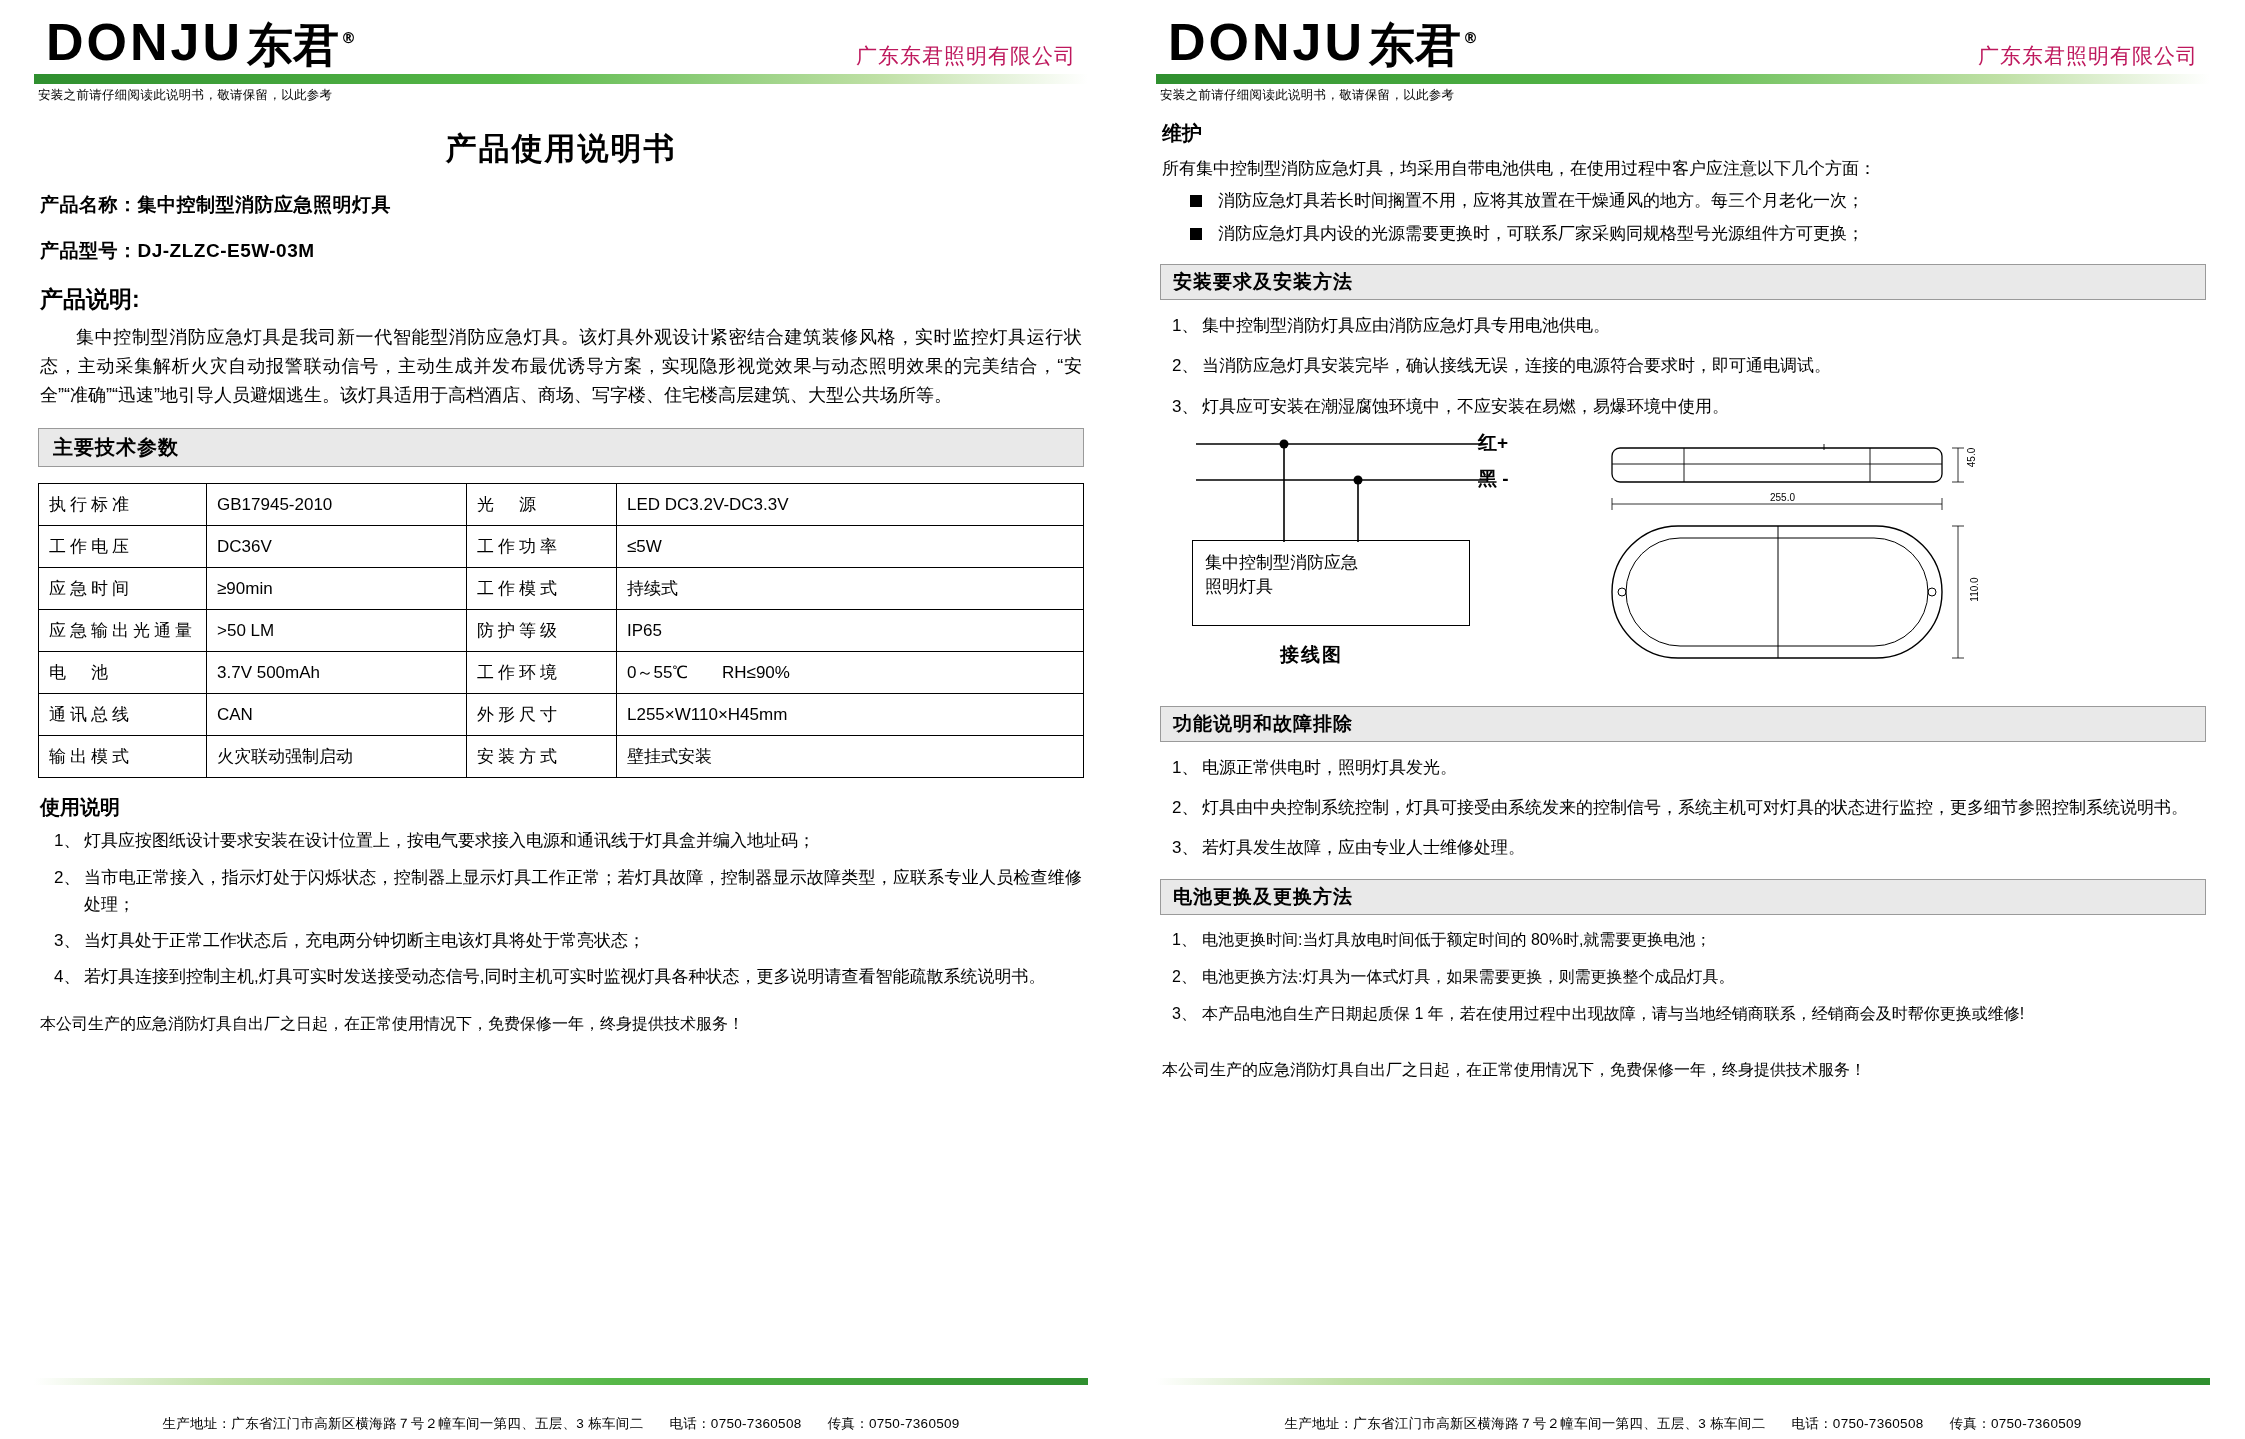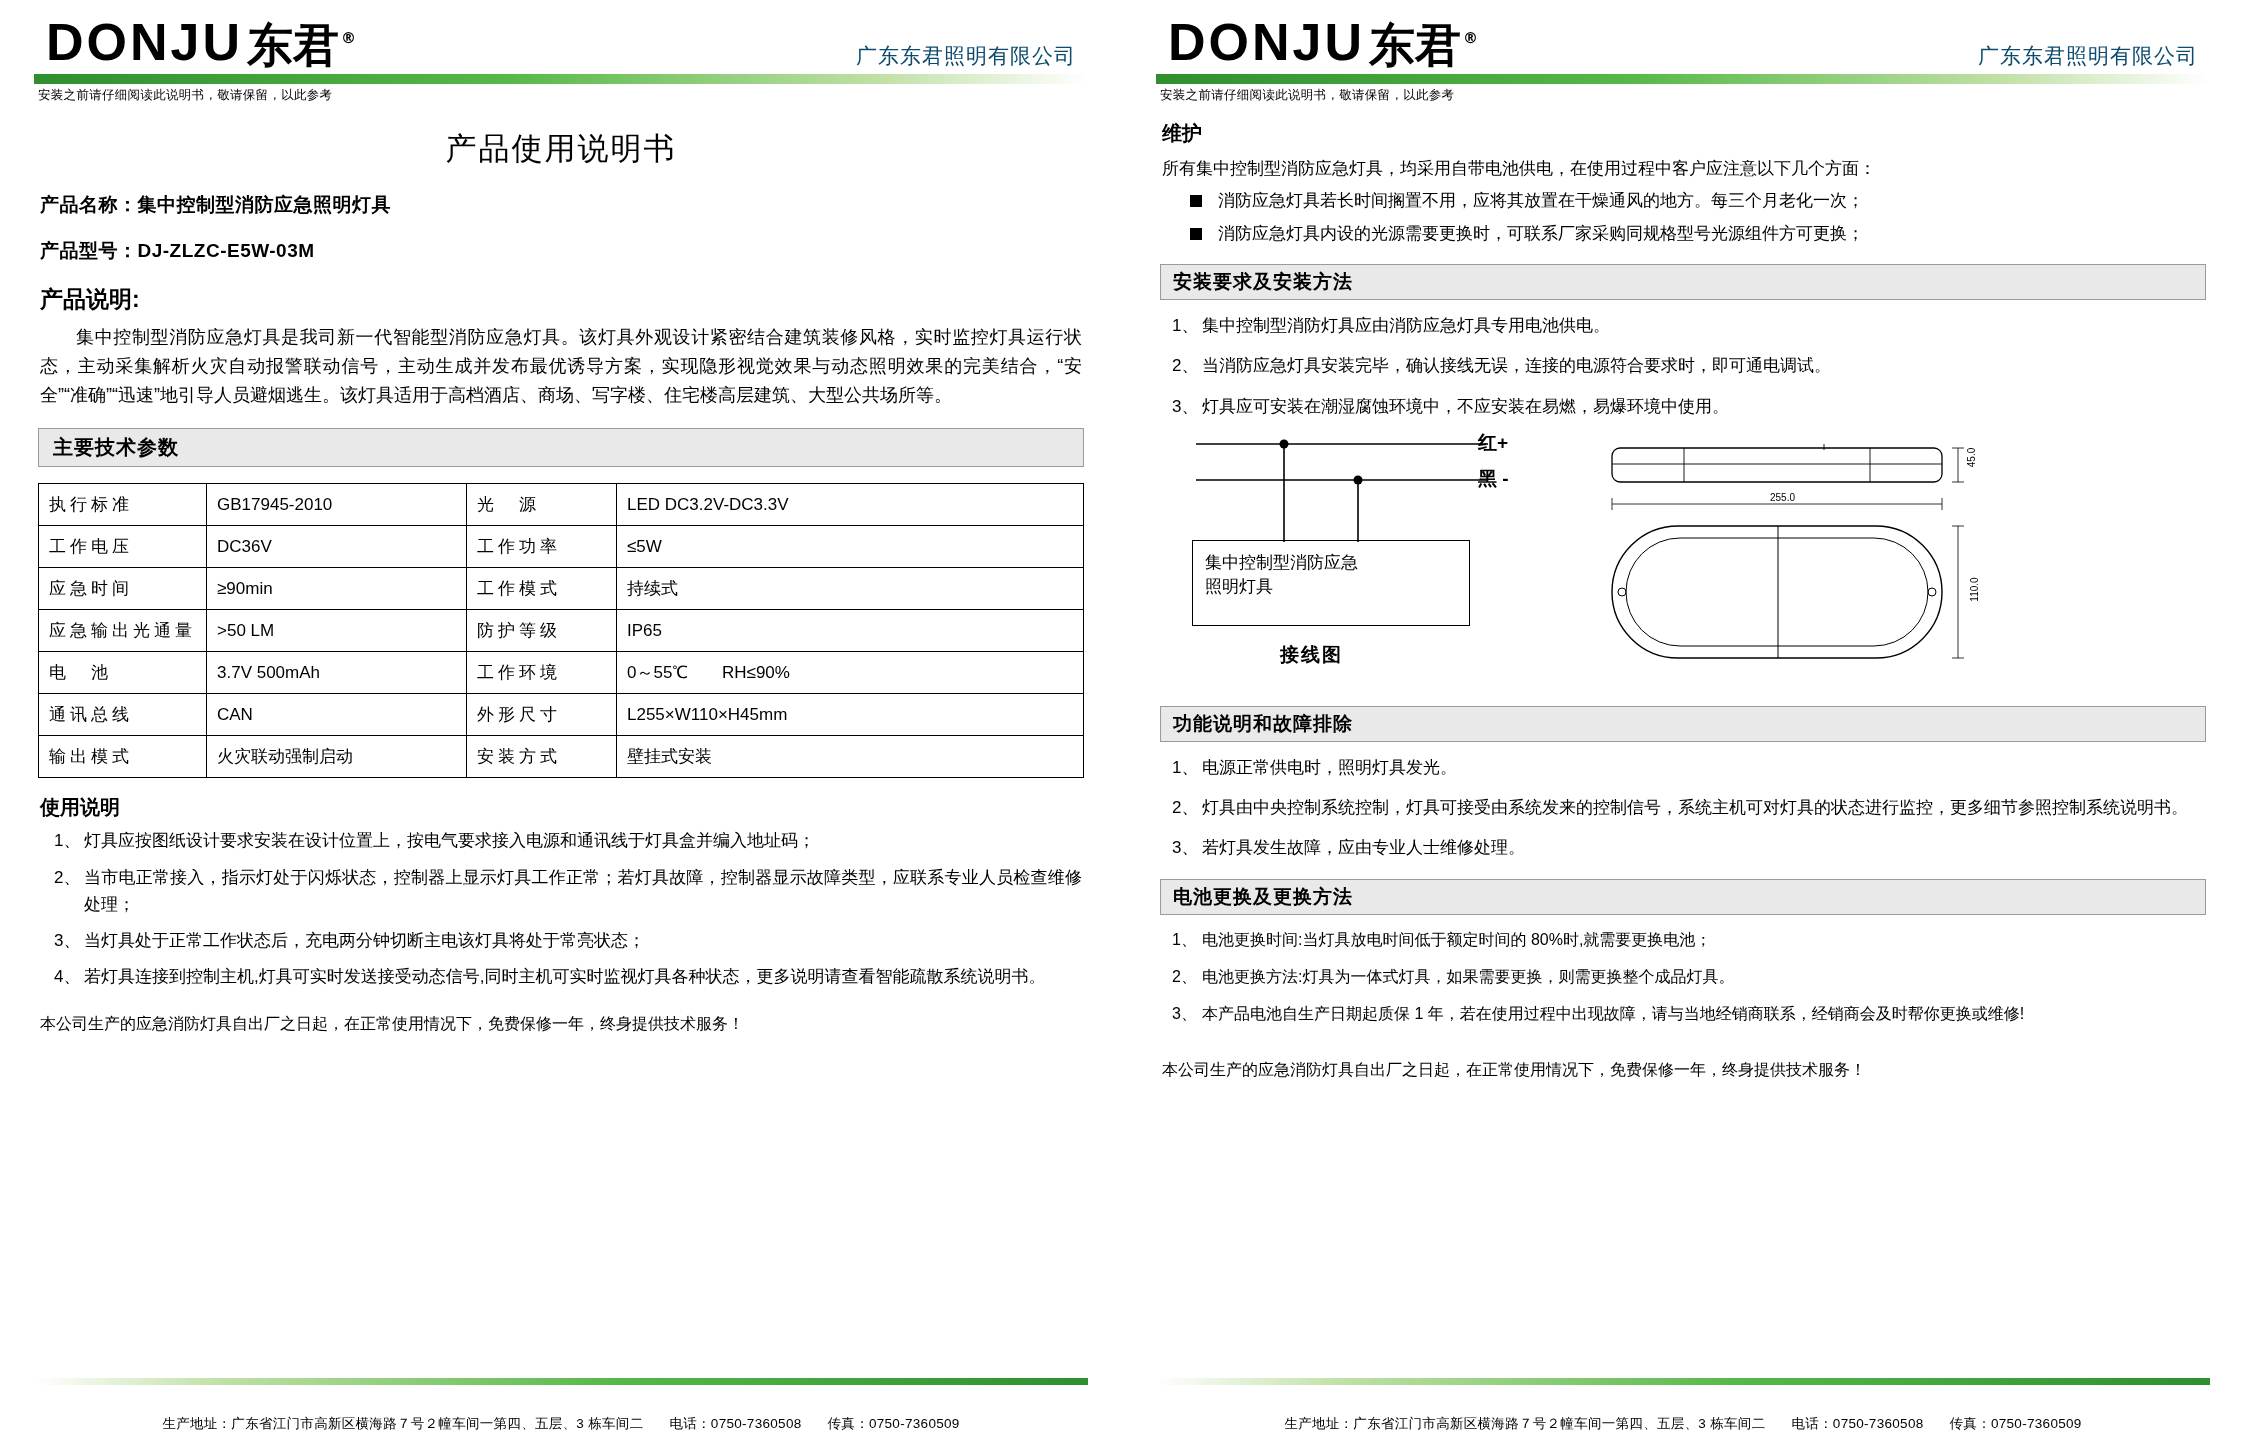--- a/index.html
+++ b/index.html
@@ -55,42 +55,42 @@
     letter-spacing: 0;
   }
   .logo .reg {
     font-size: 15px;
     vertical-align: super;
     margin-left: 2px;
     margin-bottom: 22px;
   }
   .company {
     font-size: 21px;
-    color: #0c4a6e;
+    color: #be185d;
     padding-top: 26px;
     letter-spacing: 1px;
   }
   .greenbar {
     margin-top: 4px;
     height: 10px;
     background: linear-gradient(to right, #2f8f2f 0%, #56b848 45%, #bfe0a5 80%, #ffffff 100%);
   }
   .note {
     font-size: 12.5px;
     color: #000;
     margin-top: 3px;
     padding-left: 4px;
     letter-spacing: 0.3px;
   }
 
   
   .doc-title {
     text-align: center;
     font-size: 31px;
-    font-weight: normal;
+    font-weight: bold;
     margin: 24px 0 22px 0;
     letter-spacing: 2px;
   }
   .field {
     font-size: 19px;
     font-weight: bold;
     margin: 14px 0 0 6px;
     letter-spacing: 0.5px;
   }
   .field .val { font-weight: bold; }

